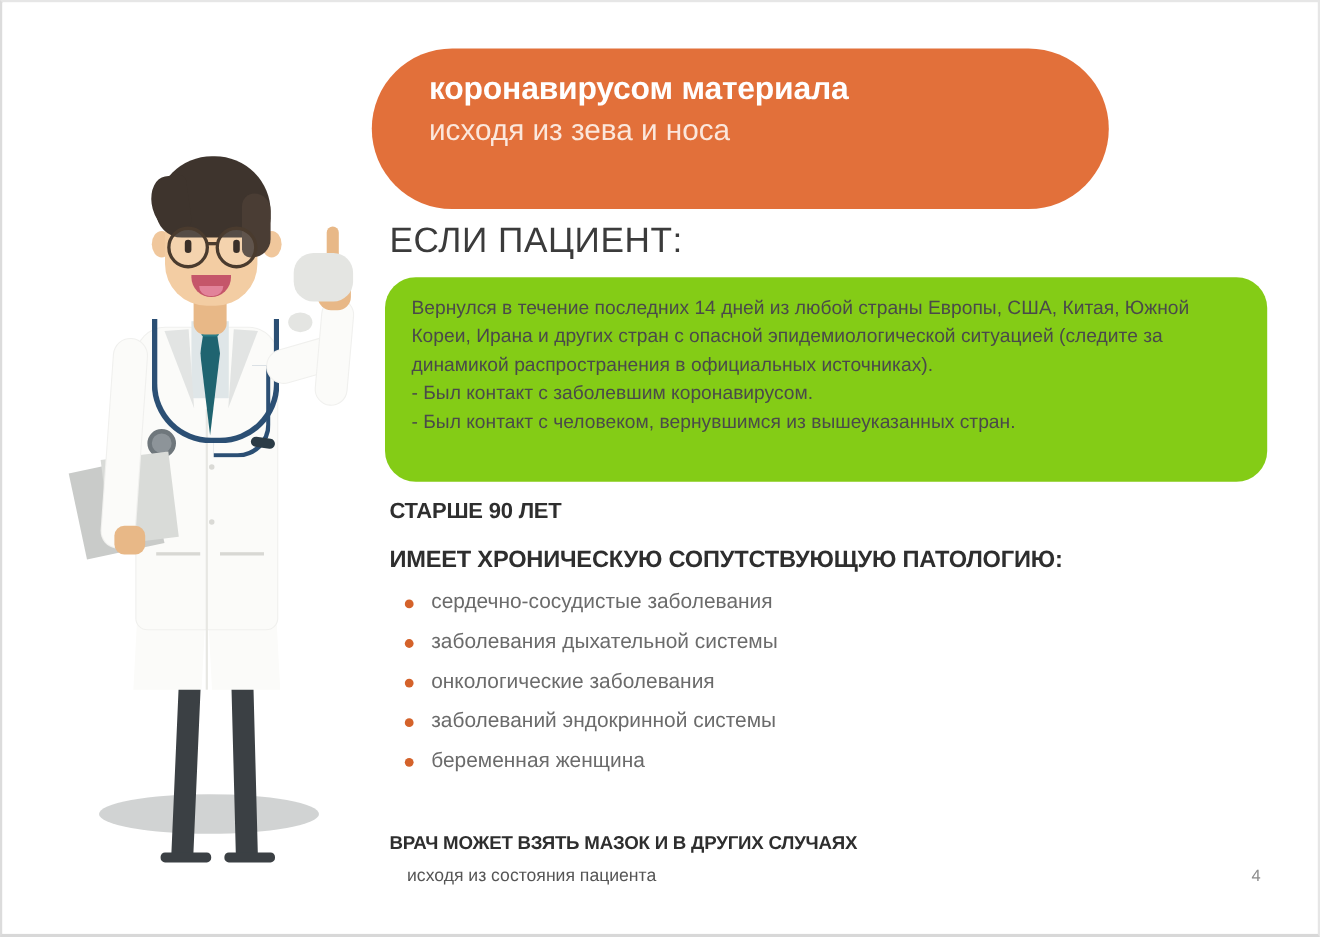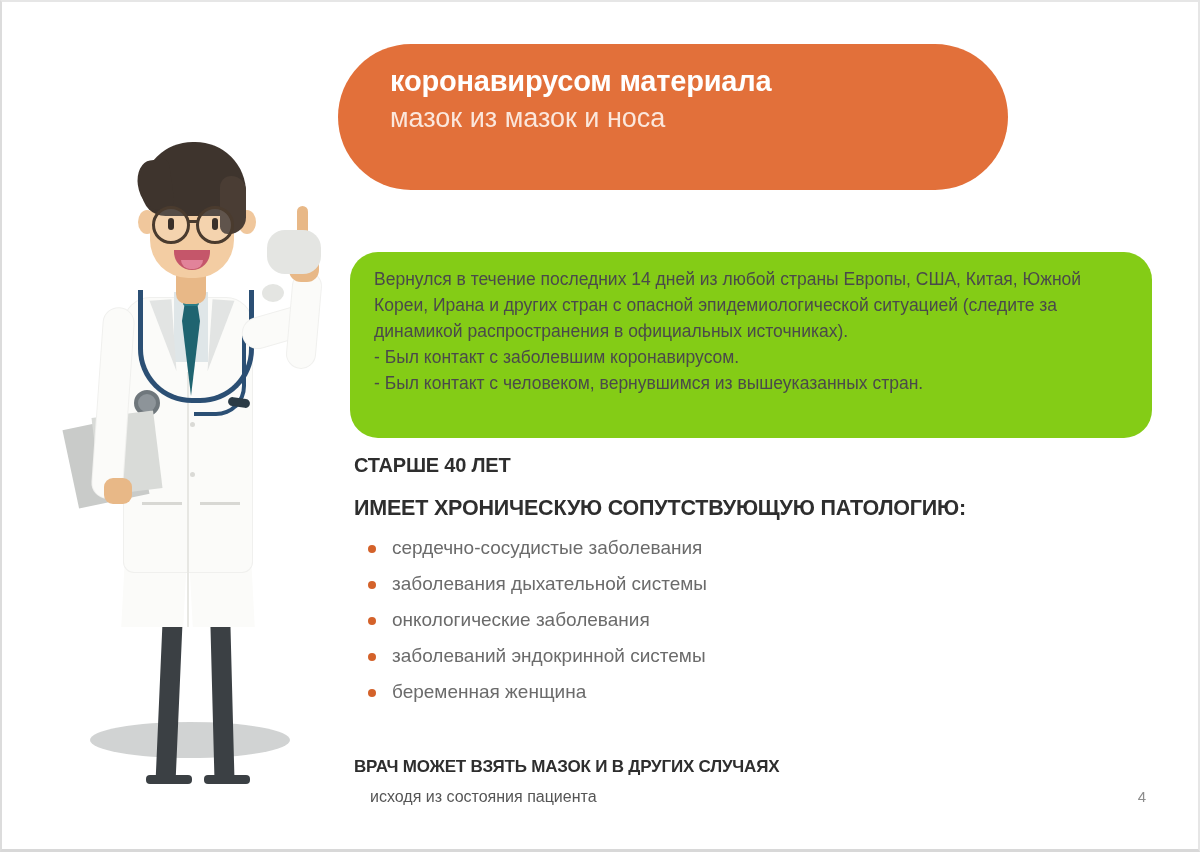--- a/index.html
+++ b/index.html
@@ -613,31 +613,34 @@
     <div class="eye-r"></div>
     <div class="mouth"></div>
     <div class="tongue"></div>
 
     <div class="bubble"></div>
     <div class="bubble-dot"></div>
   </div>
 
   <div id="banner">
     <div class="b-title">коронавирусом материала</div>
-    <div class="b-sub">мазок из мазок и носа</div>
+    <div class="b-sub">исходя из зева и носа</div>
   </div>
 
+  <div id="content">
+    <div class="section-head">ЕСЛИ ПАЦИЕНТ:</div>
+  </div>
 
   <div id="grey-box">
     <p>Вернулся в течение последних 14 дней из любой страны Европы, США, Китая, Южной Кореи, Ирана и других стран с опасной эпидемиологической ситуацией (следите за динамикой распространения в официальных источниках).</p>
     <p>- Был контакт с заболевшим коронавирусом.</p>
     <p>- Был контакт с человеком, вернувшимся из вышеуказанных стран.</p>
   </div>
 
-  <div class="bold-head" id="head-60">СТАРШЕ 40 ЛЕТ</div>
+  <div class="bold-head" id="head-60">СТАРШЕ 90 ЛЕТ</div>
   <div class="bold-head" id="head-chronic">ИМЕЕТ ХРОНИЧЕСКУЮ СОПУТСТВУЮЩУЮ ПАТОЛОГИЮ:</div>
 
   <ul id="bullets">
     <li><span class="dot"></span><span>сердечно-сосудистые заболевания</span></li>
     <li><span class="dot"></span><span>заболевания дыхательной системы</span></li>
     <li><span class="dot"></span><span>онкологические заболевания</span></li>
     <li><span class="dot"></span><span>заболеваний эндокринной системы</span></li>
     <li><span class="dot"></span><span>беременная женщина</span></li>
   </ul>
 

